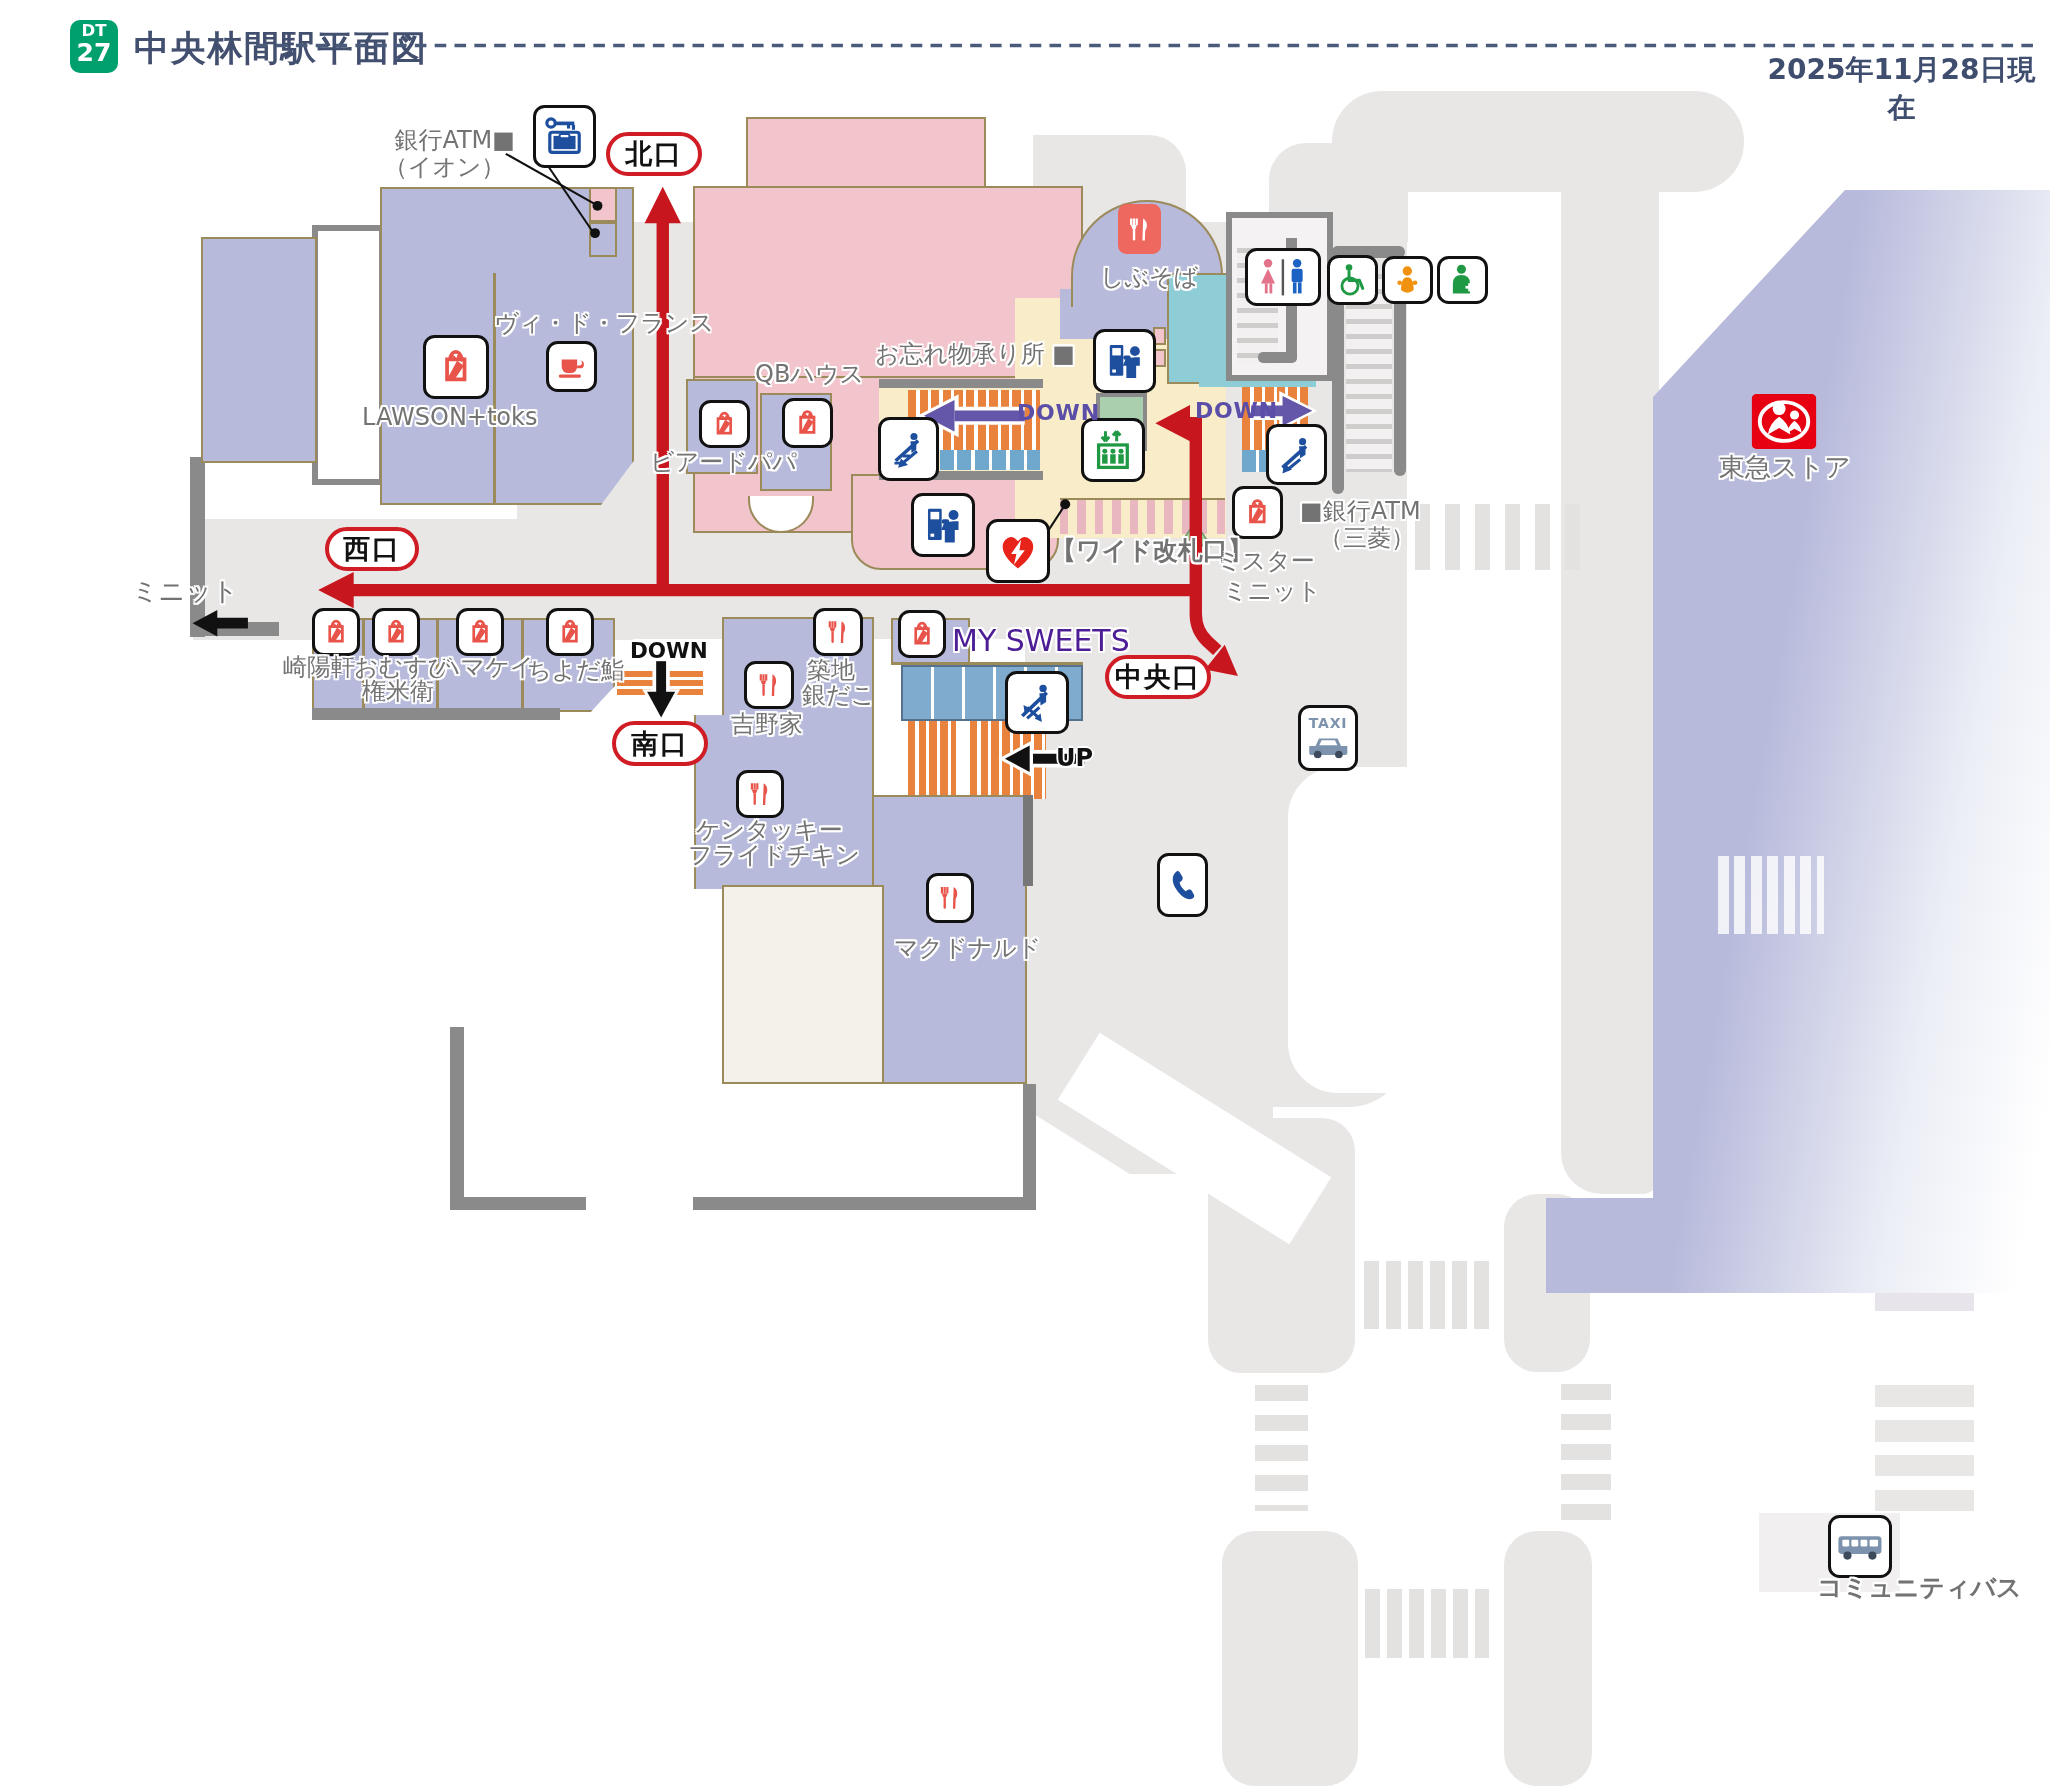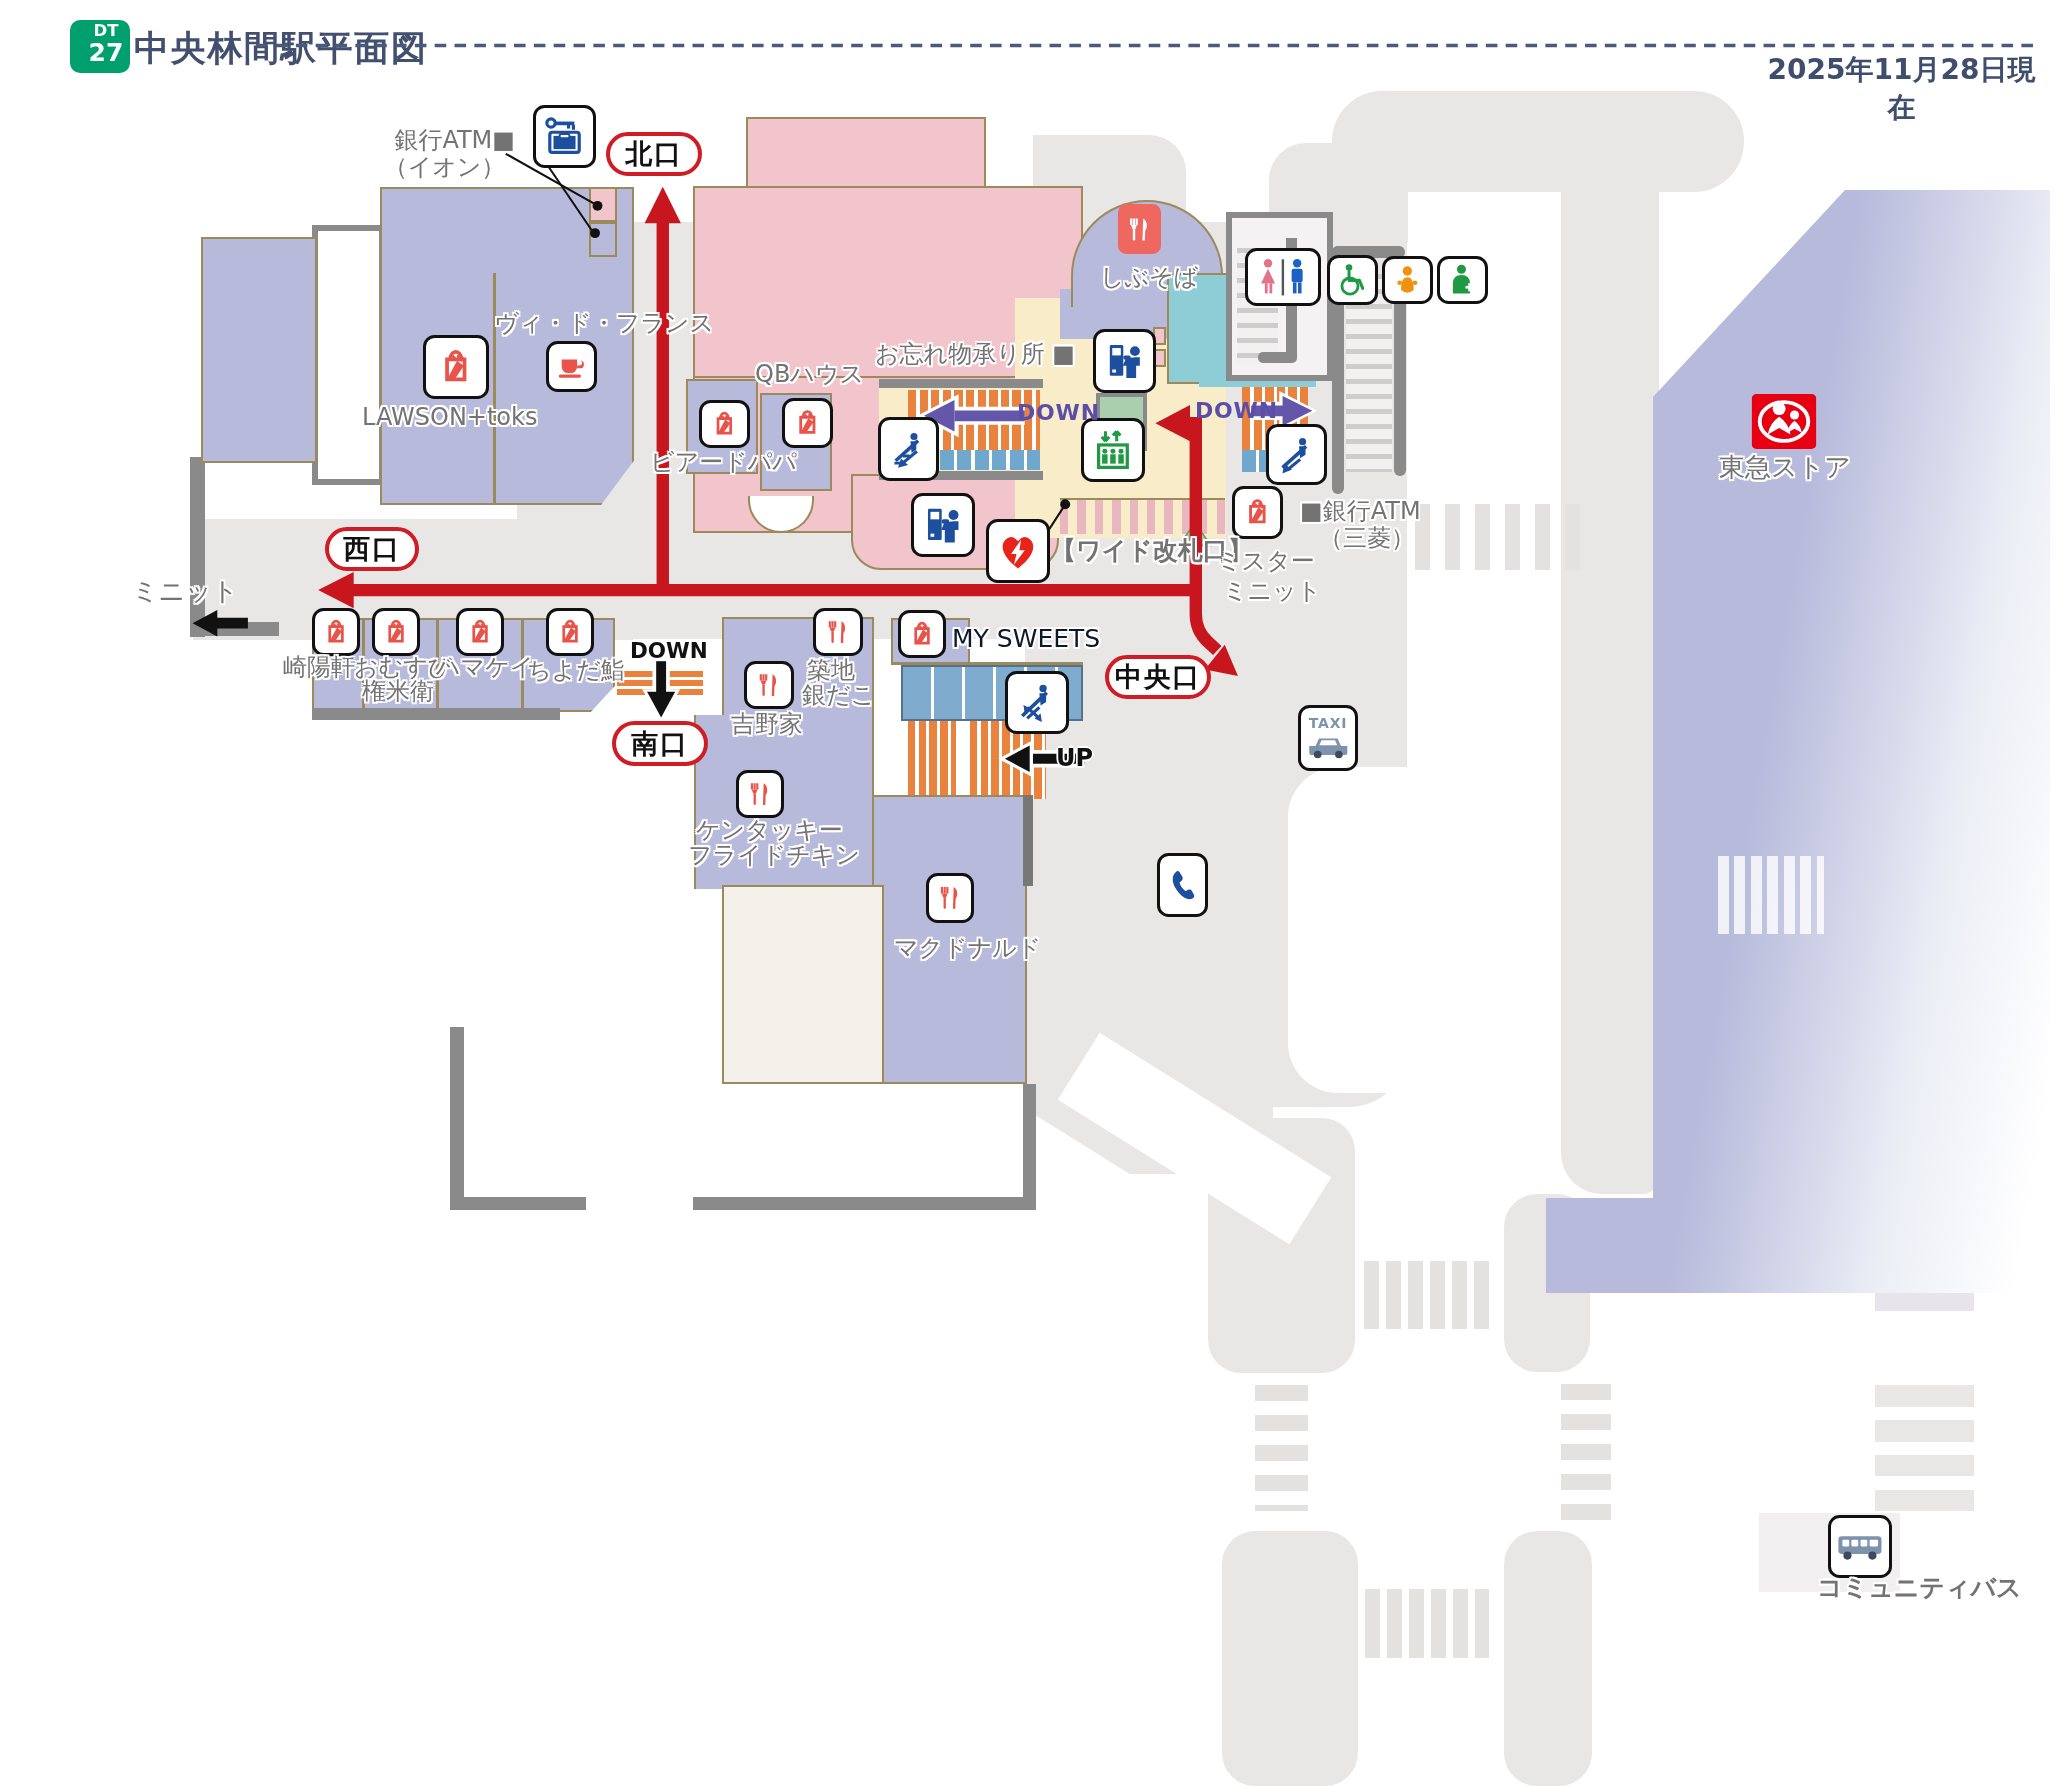--- a/index.html
+++ b/index.html
@@ -27,21 +27,21 @@
   .oval{background:#fff;border:4.1px solid #d01c24;border-radius:826px;color:#111;font-weight:bold;
         font-size:27px;display:flex;align-items:center;justify-content:center;letter-spacing:1.7px;}
   .purple{color:#5b4ea8;font-weight:bold;font-size:22px;letter-spacing:0.8px;}
   .blk{color:#111;font-weight:bold;font-size:21.5px;}
   
   .ic{background:#fff;border:3.3px solid #111;border-radius:11.6px;display:flex;align-items:center;justify-content:center;box-sizing:border-box;}
   .ic svg{width:86%;height:86%;}
   .ic-red{background:#ef6860;border:none;border-radius:8.3px;}
   .title{color:#424f6e;font-weight:bold;font-size:35px;letter-spacing:1.7px;}
   .date{color:#3f4e6e;font-size:28px;font-weight:bold;}
-  .badge{background:#00a06e;border-radius:10px;color:#fff;text-align:center;font-weight:bold;line-height:1;padding-left:12px;}
+  .badge{background:#00a06e;border-radius:10px;color:#fff;text-align:center;font-weight:bold;line-height:1;}
 </style>
 </head>
 <body>
 
 <svg width="0" height="0" style="position:absolute">
   <defs>
     <symbol id="sym-bag" viewBox="0 0 40 40">
       <path d="M13 14h14v16H13z" fill="#fff" stroke="currentColor" stroke-width="3"></path>
       <path d="M15.5 14c0-8 9-8 9 0" fill="none" stroke="currentColor" stroke-width="3"></path>
       <path d="M13.5 29 21 15l5.5 4-7.5 11z" fill="currentColor"></path>
@@ -530,19 +530,19 @@
 <div class="abs lbl" style="left:132px;top:577px;font-size:26px;">ミニット</div>
 <div class="abs lbl" style="left:283px;top:655px;">崎陽軒</div>
 <div class="abs lbl" style="left:354px;top:655px;">おむすび</div>
 <div class="abs lbl" style="left:362px;top:679px;">権米衛</div>
 <div class="abs lbl" style="left:436px;top:655px;">ハマケイ</div>
 <div class="abs lbl" style="left:527px;top:658px;">ちよだ鮨</div>
 <div class="abs blk" style="left:630px;top:638px;text-shadow:-1.7px 0 #fff,1.7px 0 #fff,0 -1.7px #fff,0 1.7px #fff;">DOWN</div>
 <div class="abs lbl" style="left:731px;top:712px;">吉野家</div>
 <div class="abs lbl" style="left:807px;top:658px;">築地</div>
 <div class="abs lbl" style="left:802px;top:683px;">銀だこ</div>
-<div class="abs lbl" style="left:952px;top:625px;font-size:25px;color:#0f172a;">MY SWEETS</div>
+<div class="abs lbl" style="left:952px;top:625px;font-size:30px;color:#4c1d95;">MY SWEETS</div>
 <div class="abs blk" style="left:1056px;top:744px;font-size:24px;text-shadow:-1.7px 0 #fff,1.7px 0 #fff,0 -1.7px #fff,0 1.7px #fff;">UP</div>
 <div class="abs lbl" style="left:696px;top:818px;">ケンタッキー</div>
 <div class="abs lbl" style="left:688px;top:843px;">フライドチキン</div>
 <div class="abs lbl" style="left:894px;top:924px;margin-top:12px;">マクドナルド</div>
 <div class="abs lbl" style="left:1817px;top:1574px;font-size:25px;font-weight:bold;">コミュニティバス</div>
 
 
 </body></html>

